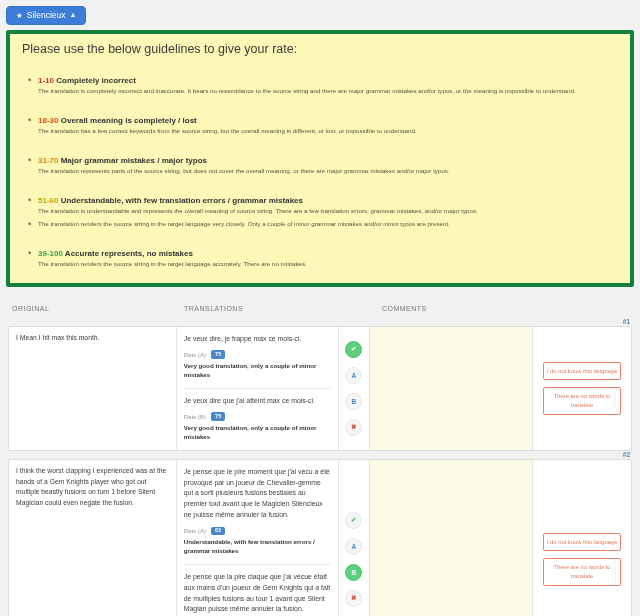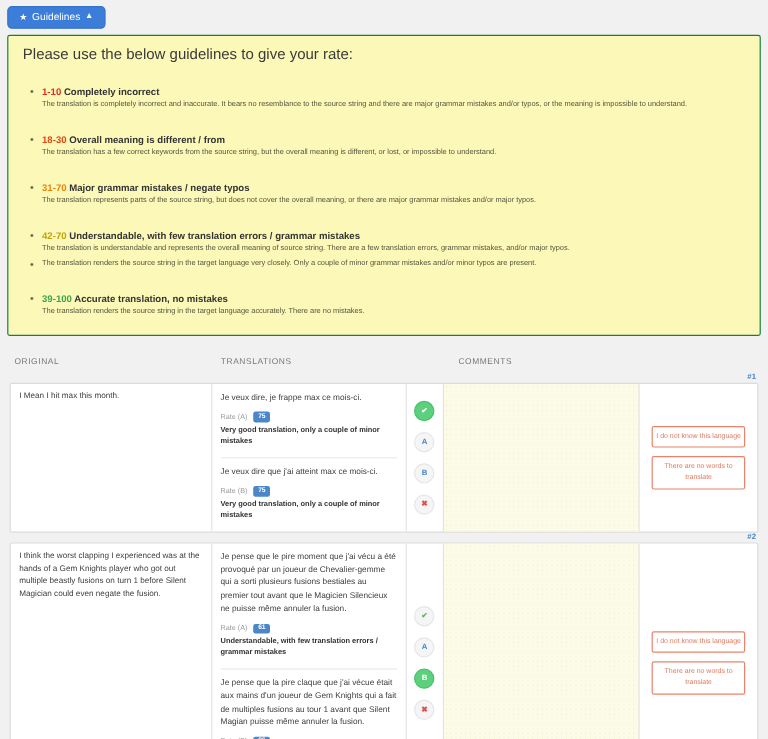--- a/index.html
+++ b/index.html
@@ -20,21 +20,21 @@
     border-radius: 4px; padding: 3px 9px; font-size: 8.5px;
     line-height: 1.2; cursor: pointer;
   }
   .guidelines-btn .star { font-size: 7.5px; }
   .guidelines-btn .caret { font-size: 7px; }
 
   
   .guidelines-panel {
     margin: 5px 6px 0 6px;
     background: #fcf8b8;
-    border: 1px solid #15803d;
+    border: 4px solid #15803d;
     border-radius: 2px;
     padding: 8px 10px 10px 10px;
   }
   .guidelines-title {
     font-size: 12.5px; color: #3a3a3a; margin: 0 0 6px 2px; font-weight: 400;
   }
   ul.gl-list { list-style: none; margin: 0; padding: 0 0 0 6px; }
   ul.gl-list > li { position: relative; padding-left: 12px; margin-bottom: 4px; }
   ul.gl-list > li:before {
     content: "\2022"; position: absolute; left: 2px; top: -1px;
@@ -123,49 +123,49 @@
   }
 </style>
 </head>
 <body>
 
 <div class="page">
 
   <div class="guidelines-bar">
     <div class="guidelines-btn">
       <span class="star">★</span>
-      <span>Guidelines</span>
+      <span>Silencieux</span>
       <span class="caret">▲</span>
     </div>
   </div>
 
   <div class="guidelines-panel">
     <div class="guidelines-title">Please use the below guidelines to give your rate:</div>
     <ul class="gl-list" id="gl-list">
         <li>
           <div class="gl-head"><span class="gl-range" style="color: rgb(217, 48, 37);">1-10</span> <span>Completely incorrect</span></div>
           <div class="gl-desc">The translation is completely incorrect and inaccurate. It bears no resemblance to the source string and there are major grammar mistakes and/or typos, or the meaning is impossible to understand.</div>
         </li>
         <li>
-          <div class="gl-head"><span class="gl-range" style="color: rgb(221, 75, 20);">18-30</span> <span>Overall meaning is different / from</span></div>
+          <div class="gl-head"><span class="gl-range" style="color: rgb(221, 75, 20);">18-30</span> <span>Overall meaning is completely / lost</span></div>
           <div class="gl-desc">The translation has a few correct keywords from the source string, but the overall meaning is different, or lost, or impossible to understand.</div>
         </li>
         <li>
-          <div class="gl-head"><span class="gl-range" style="color: rgb(232, 134, 12);">31-70</span> <span>Major grammar mistakes / negate typos</span></div>
+          <div class="gl-head"><span class="gl-range" style="color: rgb(232, 134, 12);">31-70</span> <span>Major grammar mistakes / major typos</span></div>
           <div class="gl-desc">The translation represents parts of the source string, but does not cover the overall meaning, or there are major grammar mistakes and/or major typos.</div>
         </li>
         <li>
-          <div class="gl-head"><span class="gl-range" style="color: rgb(194, 164, 8);">42-70</span> <span>Understandable, with few translation errors / grammar mistakes</span></div>
+          <div class="gl-head"><span class="gl-range" style="color: rgb(194, 164, 8);">51-60</span> <span>Understandable, with few translation errors / grammar mistakes</span></div>
           <div class="gl-desc">The translation is understandable and represents the overall meaning of source string. There are a few translation errors, grammar mistakes, and/or major typos.</div>
         </li>
         <li>
           <div class="gl-desc">The translation renders the source string in the target language very closely. Only a couple of minor grammar mistakes and/or minor typos are present.</div>
         </li>
         <li>
-          <div class="gl-head"><span class="gl-range" style="color: rgb(63, 163, 77);">39-100</span> <span>Accurate translation, no mistakes</span></div>
+          <div class="gl-head"><span class="gl-range" style="color: rgb(63, 163, 77);">39-100</span> <span>Accurate represents, no mistakes</span></div>
           <div class="gl-desc">The translation renders the source string in the target language accurately. There are no mistakes.</div>
         </li>
       </ul>
   </div>
 
   <div class="table-wrap">
     <div class="col-head-row">
       <div class="col-head c-original">ORIGINAL</div>
       <div class="col-head c-translations">TRANSLATIONS</div>
       <div class="col-head c-comments">COMMENTS</div>

